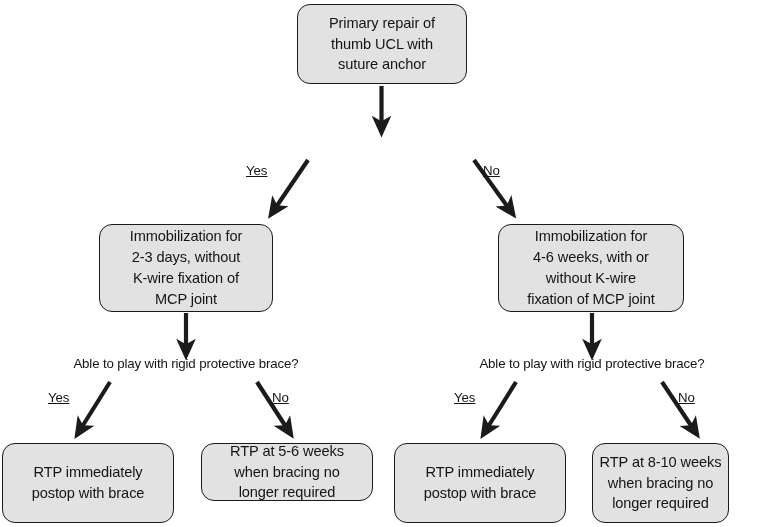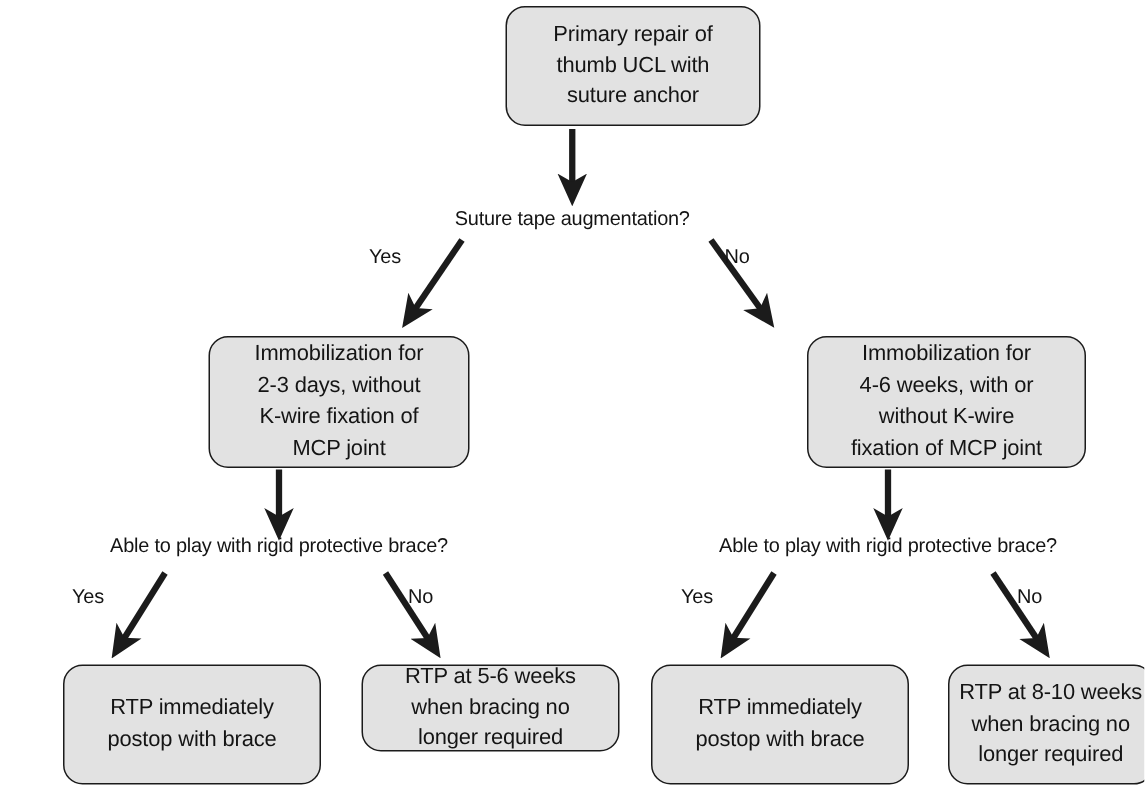--- a/index.html
+++ b/index.html
@@ -34,38 +34,38 @@
     display: flex;
     align-items: center;
     justify-content: center;
     text-align: center;
     color: #141414;
     font-size: 14.6px;
     line-height: 1.43;
     padding: 4px 6px;
     white-space: pre-line;
     letter-spacing: -0.1px;
-    margin-left: 40px;
   }
   .decision-label {
     position: absolute;
     color: #141414;
     font-size: 13.3px;
     line-height: 1.2;
     white-space: nowrap;
     text-align: center;
     letter-spacing: -0.15px;
   }
   .edge-label {
     position: absolute;
     color: #141414;
     font-size: 13.3px;
     line-height: 1.2;
     white-space: nowrap;
     letter-spacing: -0.1px;
+    text-decoration: underline;
   }
 </style>
 </head>
 <body>
 
 <div id="flowchart-root">
 
   <svg id="flow-svg" viewBox="0 0 763 527" xmlns="http://www.w3.org/2000/svg">
     <defs>
       <marker id="arrowhead" viewBox="0 0 12 12" refX="6.2" refY="6" markerWidth="5.2" markerHeight="5.2" orient="auto-start-reverse">
@@ -89,21 +89,20 @@
 
     <line x1="516" y1="382" x2="486" y2="430" stroke="#1b1b1b" stroke-width="4.2" marker-end="url(#arrowhead)"></line>
 
     <line x1="662" y1="382" x2="694" y2="430" stroke="#1b1b1b" stroke-width="4.2" marker-end="url(#arrowhead)"></line>
   </svg>
 
   <div class="node-box" style="left:297px; top:4px; width:170px; height:80px;">Primary repair of
 thumb UCL with
 suture anchor</div>
 
-  <div class="decision-label" style="left:0; top:138px; width:763px;">Suture tape augmentation?</div>
 
   <div class="edge-label" style="left:246px; top:163px;">Yes</div>
   <div class="edge-label" style="left:483px; top:163px;">No</div>
 
   <div class="node-box" style="left:99px; top:224px; width:174px; height:88px;">Immobilization for
 2-3 days, without
 K-wire fixation of
 MCP joint</div>
 
   <div class="node-box" style="left:498px; top:224px; width:186px; height:88px;">Immobilization for

